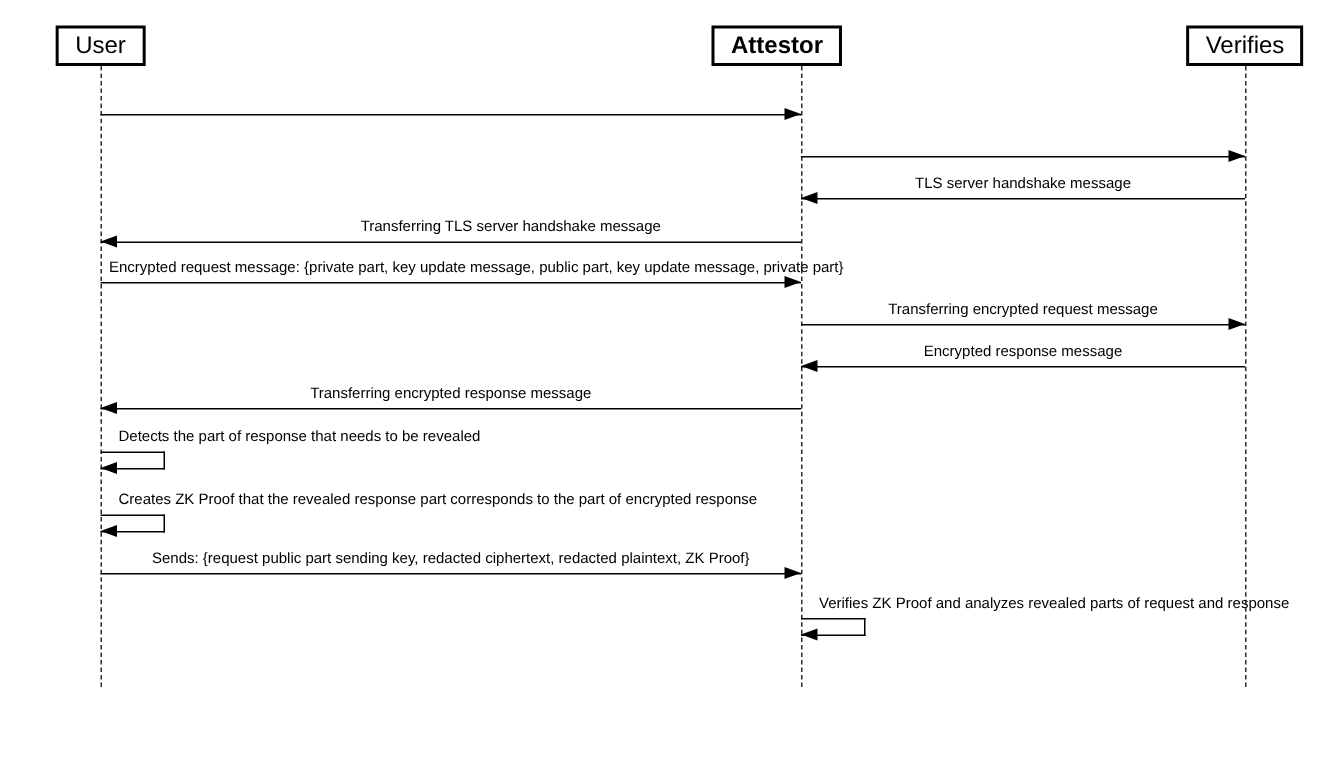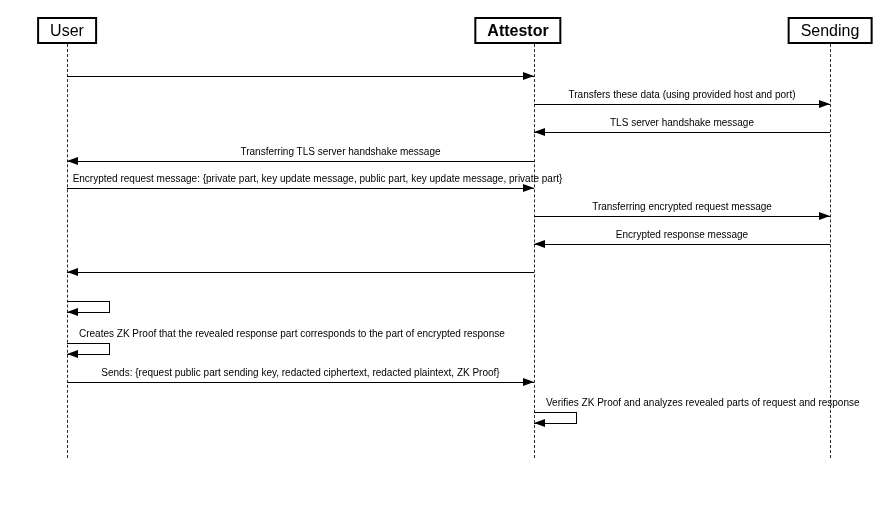--- a/index.html
+++ b/index.html
@@ -82,45 +82,46 @@
   }
 </style>
 </head>
 <body>
 
 <div class="stage">
 <div class="actor-box" style="left: 67px;">User</div>
     <div class="lifeline" style="left: 67px; top: 44px; height: 414px;"></div>
     <div class="actor-box" style="left: 518px; font-weight: bold;">Attestor</div>
     <div class="lifeline" style="left: 534px; top: 44px; height: 414px;"></div>
-    <div class="actor-box" style="left: 830px;">Sending</div>
+    <div class="actor-box" style="left: 830px;">Verifies</div>
     <div class="lifeline" style="left: 830px; top: 44px; height: 414px;"></div>
     <div class="msg-line" style="left: 67px; width: 467px; top: 76px;"></div>
     <div class="arrowhead right" style="left: 523px; top: 72px;"></div>
     <div class="msg-line" style="left: 534px; width: 296px; top: 104px;"></div>
-    <div class="msg-label centered" style="left: 682px; top: 89px;">Transfers these data (using provided host and port)</div>
     <div class="arrowhead right" style="left: 819px; top: 100px;"></div>
     <div class="msg-line" style="left: 534px; width: 296px; top: 132px;"></div>
     <div class="msg-label centered" style="left: 682px; top: 117px;">TLS server handshake message</div>
     <div class="arrowhead left" style="left: 534px; top: 128px;"></div>
     <div class="msg-line" style="left: 67px; width: 467px; top: 161px;"></div>
     <div class="msg-label centered" style="left: 300.5px; top: 146px; margin-left: 40px;">Transferring TLS server handshake message</div>
     <div class="arrowhead left" style="left: 67px; top: 157px;"></div>
     <div class="msg-line" style="left: 67px; width: 467px; top: 188px;"></div>
     <div class="msg-label centered" style="left: 304px; top: 173px; padding-left: 27px;">Encrypted request message: {private part, key update message, public part, key update message, private part}</div>
     <div class="arrowhead right" style="left: 523px; top: 184px;"></div>
     <div class="msg-line" style="left: 534px; width: 296px; top: 216px;"></div>
     <div class="msg-label centered" style="left: 682px; top: 201px;">Transferring encrypted request message</div>
     <div class="arrowhead right" style="left: 819px; top: 212px;"></div>
     <div class="msg-line" style="left: 534px; width: 296px; top: 244px;"></div>
     <div class="msg-label centered" style="left: 682px; top: 229px;">Encrypted response message</div>
     <div class="arrowhead left" style="left: 534px; top: 240px;"></div>
     <div class="msg-line" style="left: 67px; width: 467px; top: 272px;"></div>
+    <div class="msg-label centered" style="left: 300.5px; top: 257px;">Transferring encrypted response message</div>
     <div class="arrowhead left" style="left: 67px; top: 268px;"></div>
     <div class="self-loop" style="left: 67px; top: 301px;"></div>
+    <div class="msg-label" style="left: 79px; top: 286px;">Detects the part of response that needs to be revealed</div>
     <div class="arrowhead left" style="left: 67px; top: 308px;"></div>
     <div class="self-loop" style="left: 67px; top: 343px;"></div>
     <div class="msg-label" style="left: 79px; top: 328px;">Creates ZK Proof that the revealed response part corresponds to the part of encrypted response</div>
     <div class="arrowhead left" style="left: 67px; top: 350px;"></div>
     <div class="msg-line" style="left: 67px; width: 467px; top: 382px;"></div>
     <div class="msg-label centered" style="left: 300.5px; top: 367px;">Sends: {request public part sending key, redacted ciphertext, redacted plaintext, ZK Proof}</div>
     <div class="arrowhead right" style="left: 523px; top: 378px;"></div>
     <div class="self-loop" style="left: 534px; top: 412px;"></div>
     <div class="msg-label" style="left: 546px; top: 397px;">Verifies ZK Proof and analyzes revealed parts of request and response</div>
     <div class="arrowhead left" style="left: 534px; top: 419px;"></div>

